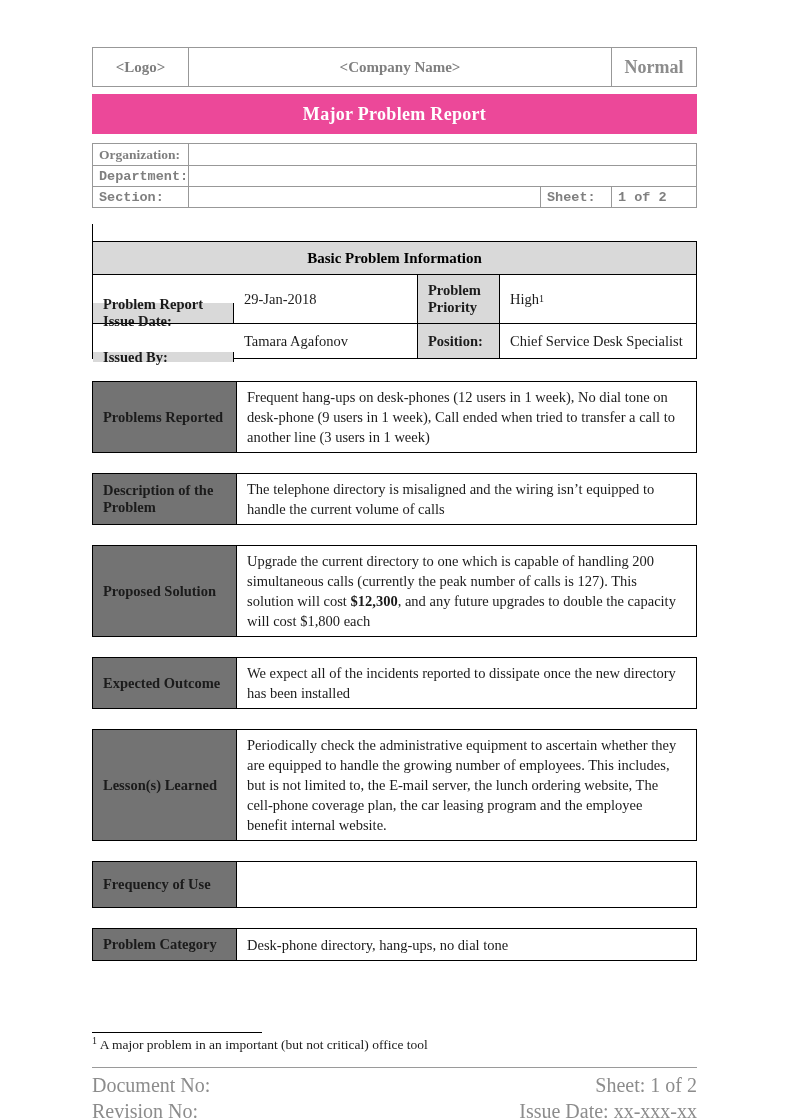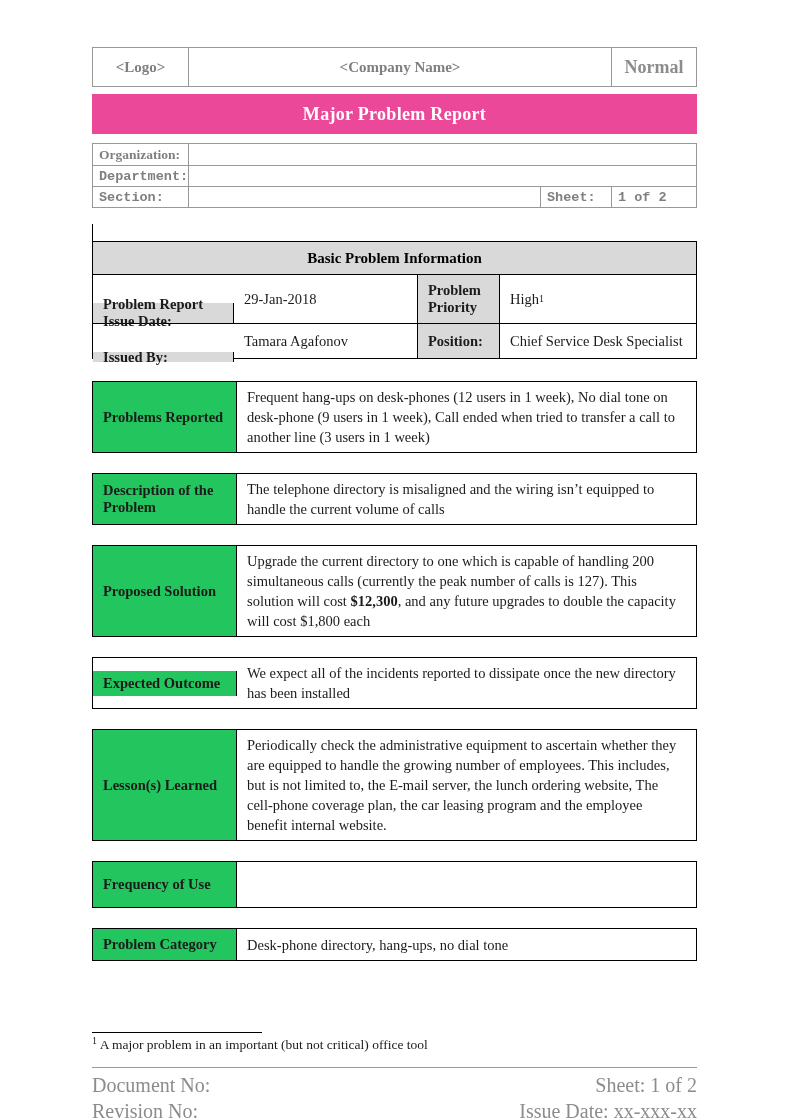--- a/index.html
+++ b/index.html
@@ -71,40 +71,40 @@
   .bcell.c3 { width: 82px;  }
   .bcell.c4 { flex: 1; }
   .row-issue  { height: 48px; }
   .row-issued { height: 35px; }
   sup { font-size: 10px; vertical-align: super; line-height: 0; }
 
   
   .sec { display: flex; border: 1.4px solid #000; }
   .sec-label {
     width: 144px;
-    background: #22c55e;
+    background: #737373;
     border-right: 1.4px solid #000;
     display: flex; align-items: center;
     font-weight: bold; font-size: 14.5px;
     padding: 4px 10px;
   }
   .sec-text {
     flex: 1;
     display: flex; flex-direction: column; justify-content: center;
     padding: 5px 10px;
     font-size: 14.5px; line-height: 1.38;
   }
   .bold { font-weight: bold; }
 
   .mt22 { margin-top: 22px; }
   .mt20 { margin-top: 20px; }
   .h67  { min-height: 67px; }
   .h48  { min-height: 48px; }
   .h86  { min-height: 86px; }
-  .h46  { min-height: 46px; align-items: center; }
+  .h46  { min-height: 46px; }
   .h105 { min-height: 105px; }
   .h47  { min-height: 47px; }
   .h33  { min-height: 33px; }
 
   
   .footnote-rule { margin-top: 71px; width: 170px; border-top: 1.2px solid #000; }
   .footnote { margin-top: 4px; font-size: 13.5px; color: #1b1b1b; }
 
   
   .footer-rule { margin-top: 14px; border-top: 1px solid #9a9a9a; }

